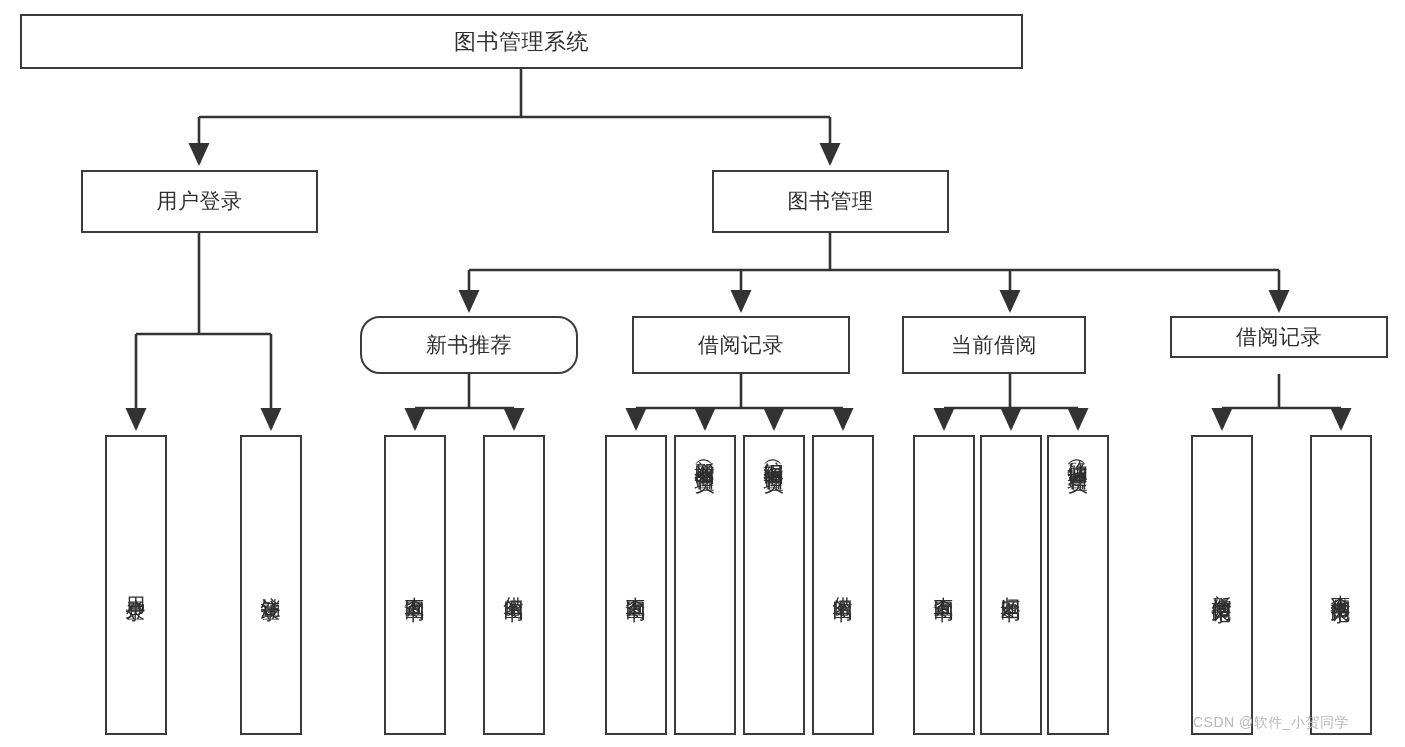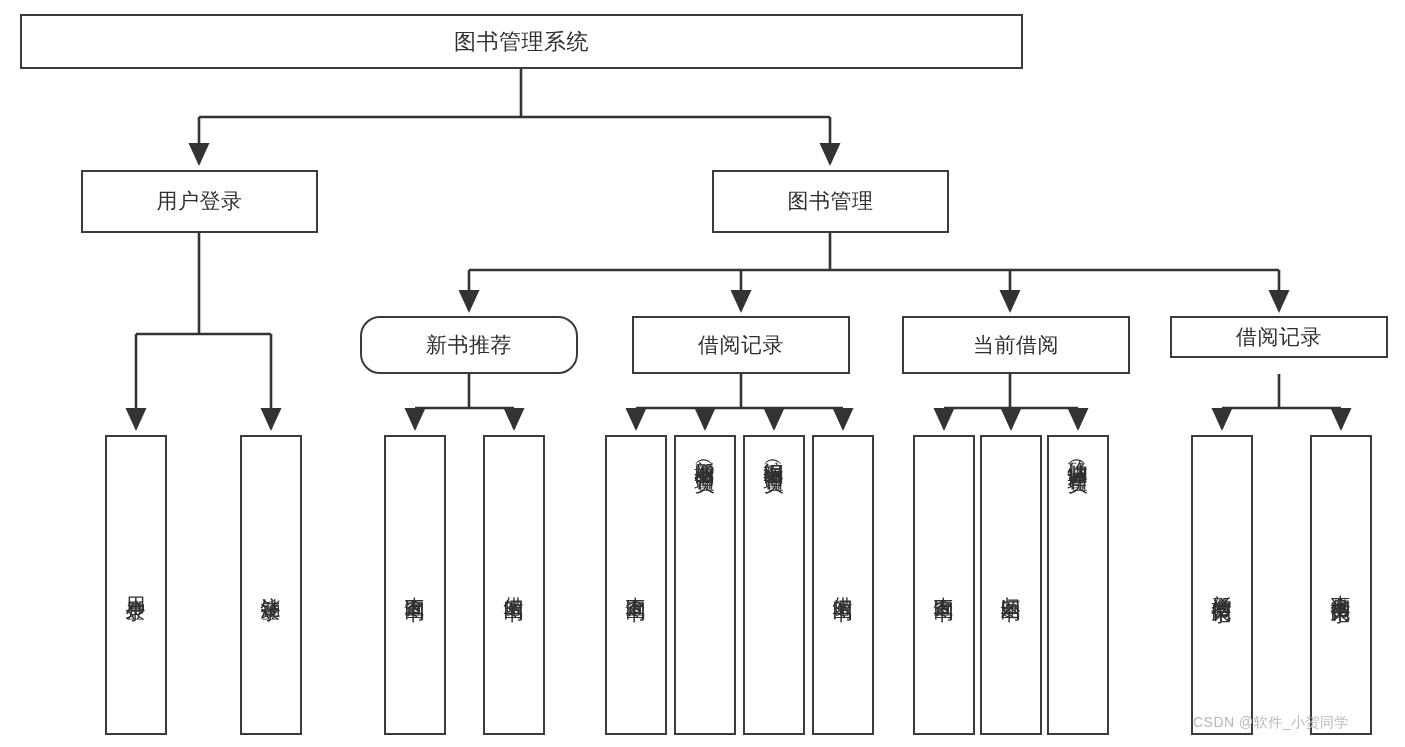--- a/index.html
+++ b/index.html
@@ -144,21 +144,21 @@
   <div class="node tier2" style="left:712px; top:170px; width:237px; height:63px;">
     <span class="node-label">图书管理</span>
   </div>
 
   <div class="node tier3" style="left:360px; top:316px; width:218px; height:58px;border-radius:20px;">
     <span class="node-label">新书推荐</span>
   </div>
   <div class="node tier3" style="left:632px; top:316px; width:218px; height:58px;">
     <span class="node-label">借阅记录</span>
   </div>
-  <div class="node tier3" style="left:902px; top:316px; width:228px; height:58px;">
+  <div class="node tier3" style="left:902px; top:316px; width:184px; height:58px;">
     <span class="node-label">当前借阅</span>
   </div>
   <div class="node tier3" style="left:1170px; top:316px; width:218px; height:42px;">
     <span class="node-label">借阅记录</span>
   </div>
 
   <div class="node leaf center" style="left:105px; top:435px; width:62px; height:300px;">
     <span class="node-label">用户登录</span>
   </div>
   <div class="node leaf center" style="left:240px; top:435px; width:62px; height:300px;">

